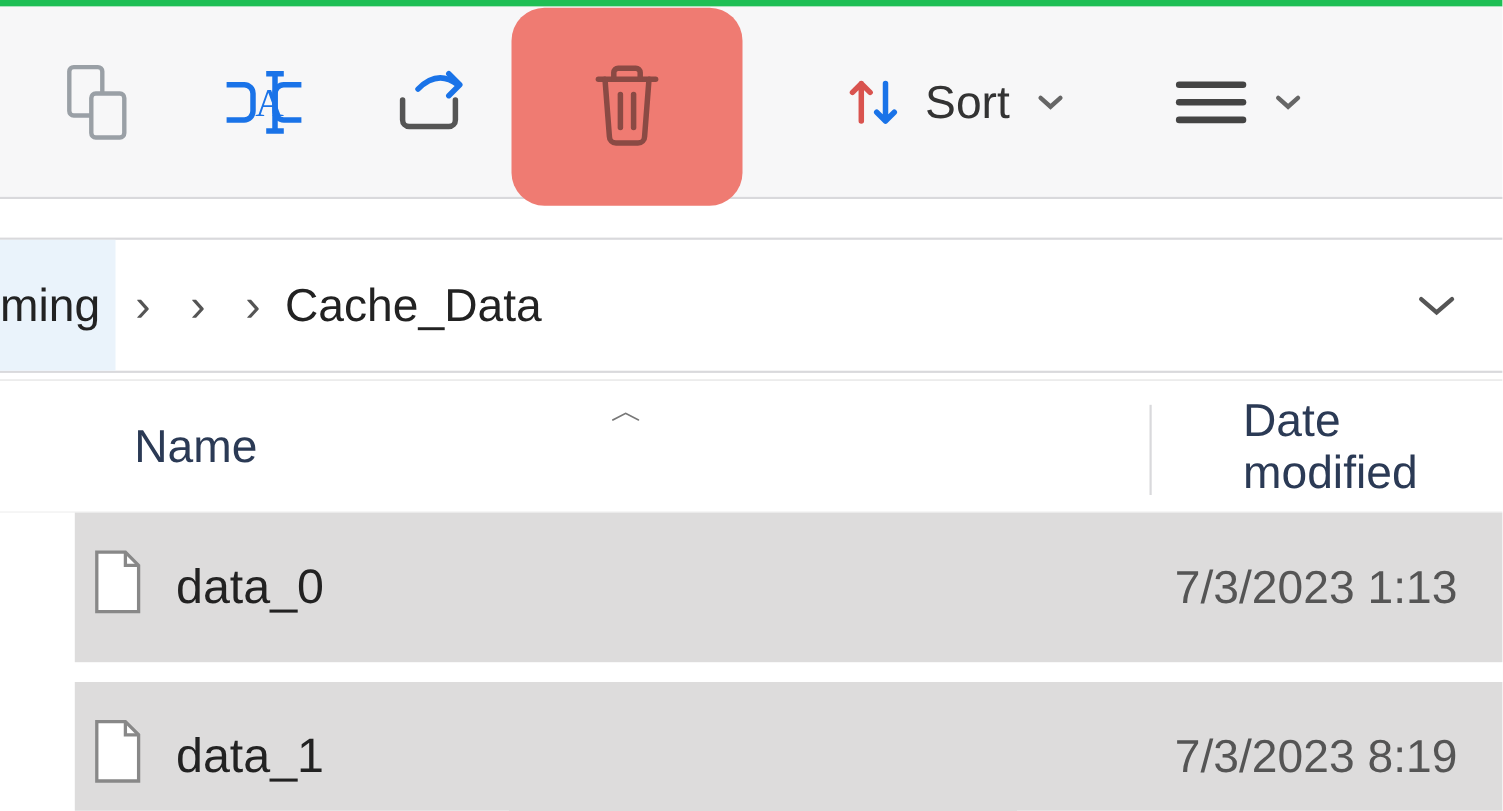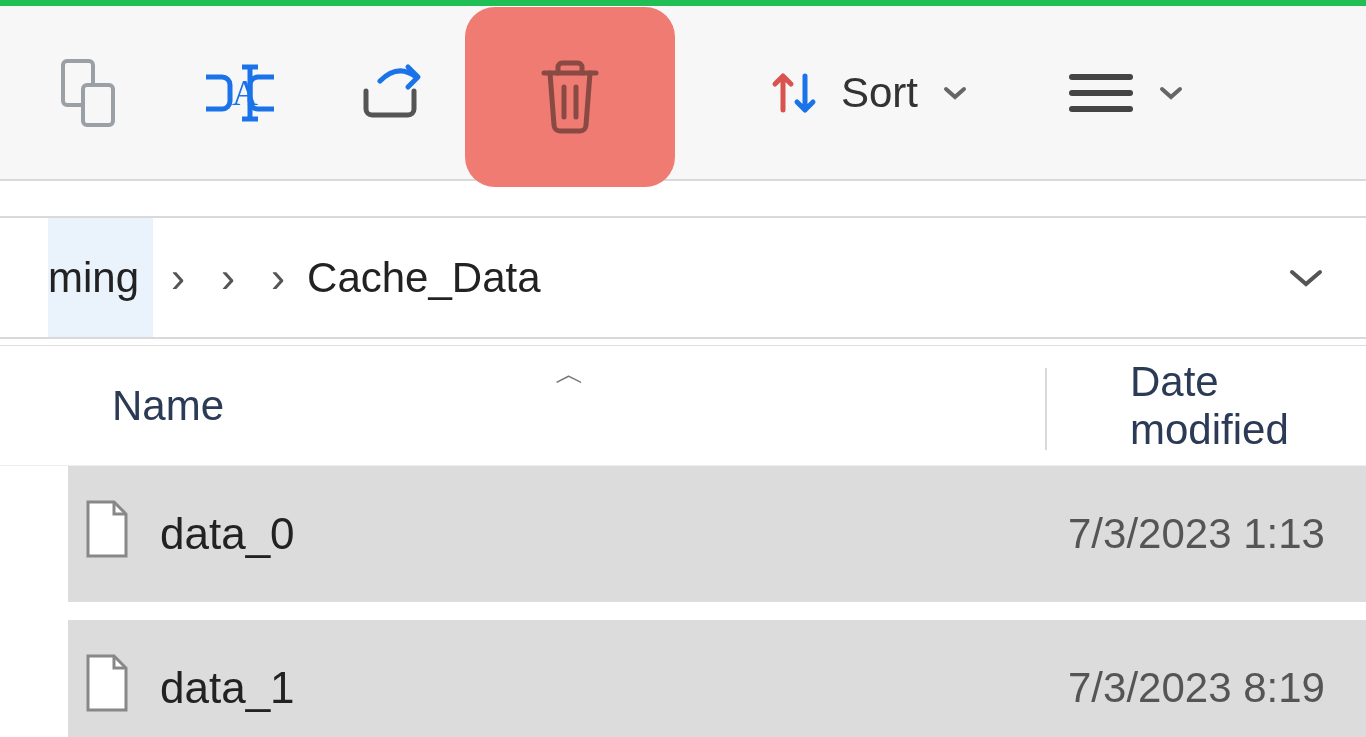--- a/index.html
+++ b/index.html
@@ -46,36 +46,35 @@
       border-bottom: 2px solid #d9d9dc;
       display: flex; align-items: center;
       font-size: 42px; color: #222;
       position: relative;
     }
     .crumb-first {
       background: #eaf3fb;
       height: 100%;
       display: flex; align-items: center;
       padding: 0 14px 0 0;
-      margin-left: 48px;
     }
     .crumb-sep { padding: 0 18px; color: #555; }
     .crumb { padding: 0 4px; }
     .addr-dd {
       position: absolute; right: 40px; top: 0; bottom: 0;
       display: flex; align-items: center;
     }
     .columns {
       height: 120px;
       display: flex; align-items: center;
       border-bottom: 1px solid #eee;
       font-size: 42px; color: #2b3a55;
       position: relative;
     }
-    .col-name { position: absolute; left: 112px; }
+    .col-name { position: absolute; left: 122px; }
     .sort-caret { position: absolute; left: 555px; top: 8px; color: #777; font-size: 30px; }
     .col-divider { position: absolute; left: 1045px; top: 22px; bottom: 15px; width: 2px; background: #d9d9dc; }
     .col-date { position: absolute; left: 1130px; }
     .filelist { padding-left: 68px; padding-right: 0; }
     .row {
       height: 136px;
       background: #dddcdc;
       margin-bottom: 18px;
       display: flex; align-items: center;
       font-size: 44px; color: #222;

